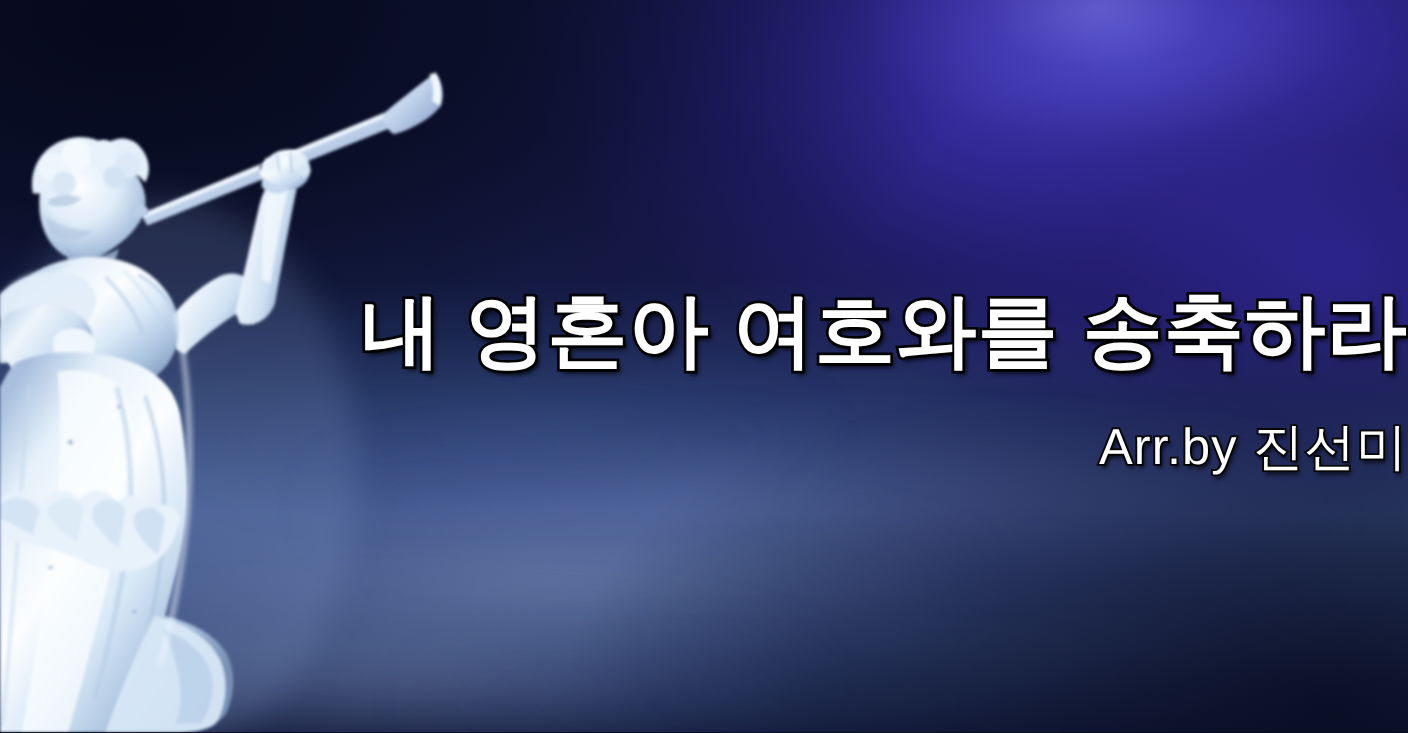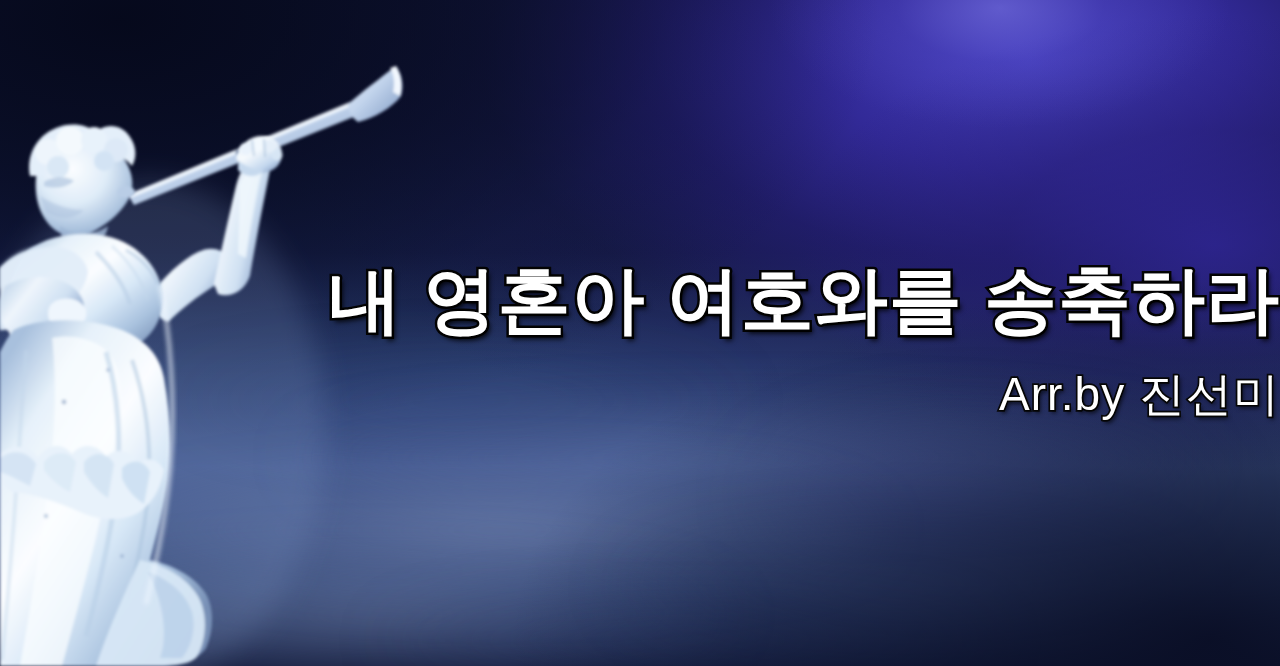--- a/index.html
+++ b/index.html
@@ -161,21 +161,21 @@
     font-weight: bold;
     letter-spacing: 1px;
     -webkit-text-stroke: 5px #050505;
     paint-order: stroke fill;
     text-shadow:
       0 0 2px #000,
       3px 4px 5px rgba(0,0,0,0.85);
   }
 
   #arranger {
-    top: 364px;
+    top: 376px;
     font-size: 46px;
     font-weight: normal;
     letter-spacing: 1px;
     -webkit-text-stroke: 3.4px #0a0a0a;
     paint-order: stroke fill;
     text-shadow:
       0 0 2px #000,
       2px 3px 4px rgba(0,0,0,0.8);
   }
 

